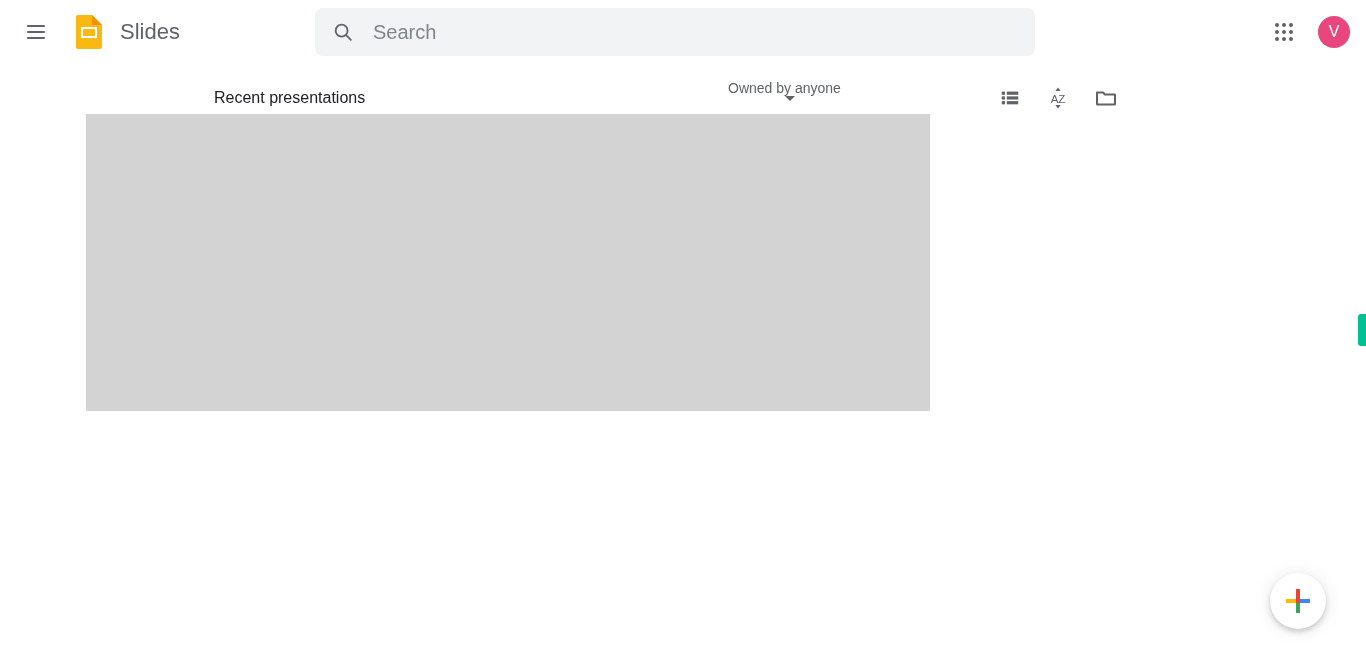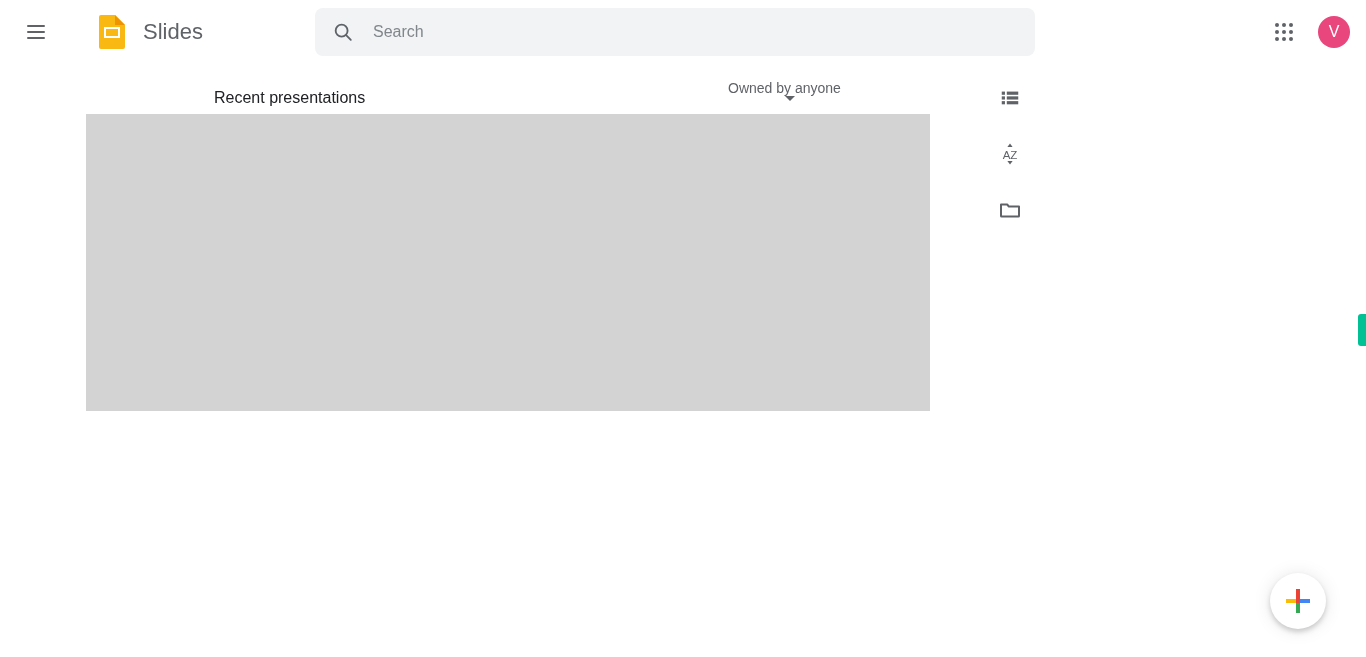--- a/index.html
+++ b/index.html
@@ -18,21 +18,20 @@
 
   
   .header {
     position: absolute;
     top: 0; left: 0;
     width: 1366px;
     height: 64px;
     display: flex;
     align-items: center;
     background: #ffffff;
-    gap: 23px;
   }
 
   .hamburger {
     width: 48px;
     height: 48px;
     margin-left: 12px;
     display: flex;
     flex-direction: column;
     align-items: center;
     justify-content: center;
@@ -88,21 +87,21 @@
     align-items: center;
     justify-content: center;
     flex: 0 0 auto;
   }
   .search-input {
     flex: 1 1 auto;
     border: none;
     outline: none;
     background: transparent;
     font-family: "Liberation Sans", sans-serif;
-    font-size: 16px;
+    font-size: 20px;
     color: #202124;
     margin-left: 16px;
     margin-right: 16px;
     height: 30px;
   }
   .search-input::placeholder { color: #80868b; }
 
   
   .header-right {
     position: absolute;
@@ -181,22 +180,21 @@
     border-right: 5px solid transparent;
     border-top: 5px solid #5f6368;
     margin-left: 12px;
   }
   .toolbar-icons {
     position: absolute;
     left: 990px;
     top: -2px;
     display: flex;
     align-items: center;
-    gap: 16px;
-    flex-direction: column;
+    gap: 8px;
   }
   .ticon {
     width: 40px;
     height: 40px;
     display: flex;
     align-items: center;
     justify-content: center;
     cursor: pointer;
     border-radius: 50%;
   }

